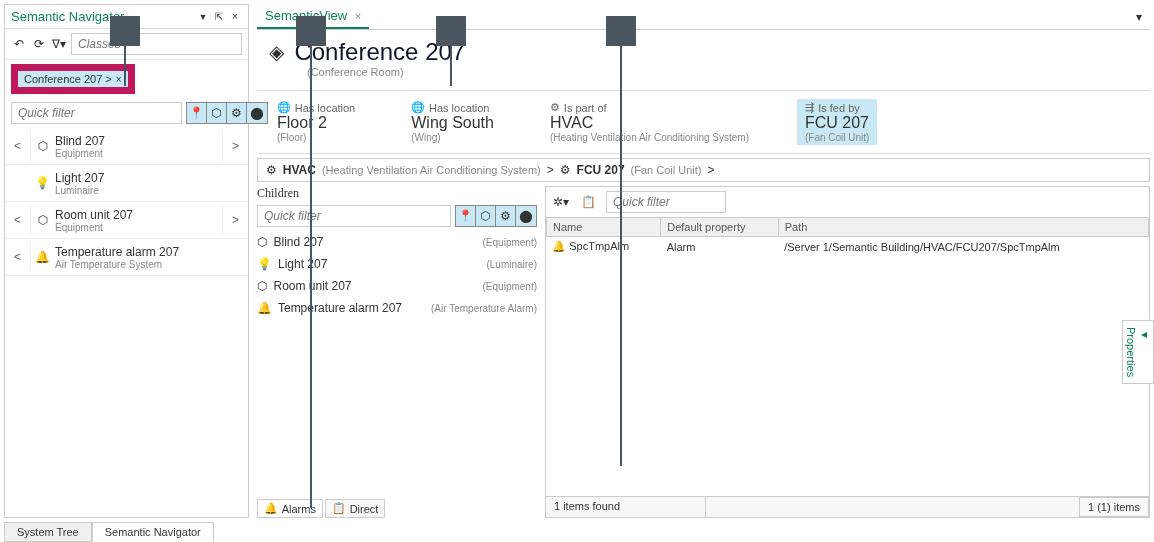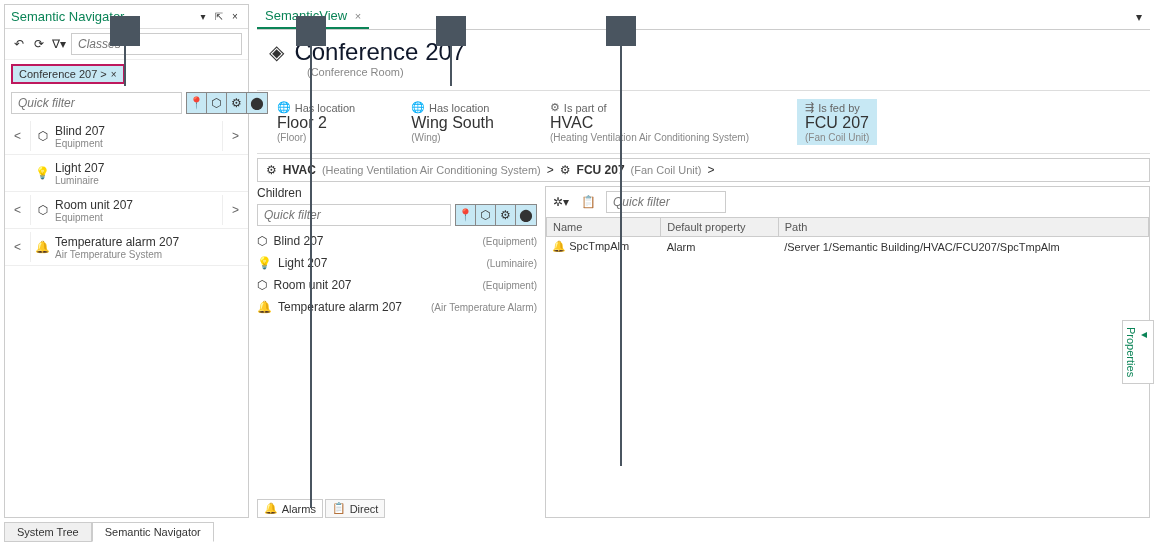--- a/index.html
+++ b/index.html
@@ -15,21 +15,21 @@
 .panel-controls { display: flex; gap: 2px; }
 .panel-ctrl { width: 14px; height: 14px; display: flex; align-items: center; justify-content: center; font-size: 10px; cursor: pointer; }
 
 
 .toolbar-row { display: flex; align-items: center; gap: 4px; padding: 4px 6px; border-bottom: 1px solid #eee; }
 .tb-icon { width: 20px; height: 20px; display: flex; align-items: center; justify-content: center; cursor: pointer; }
 .classes-input { flex: 1; border: 1px solid #ccc; padding: 3px 6px; font-style: italic; color: #0b8457; font-size: 12px; }
 
 
 .crumb-row { padding: 4px 6px; }
-.crumb-chip { display: inline-flex; align-items: center; background: #c7e8f4; padding: 2px 6px; font-size: 11px; border: 2px solid #be185d; }
+.crumb-chip { display: inline-flex; align-items: center; background: #c7e8f4; padding: 2px 6px; font-size: 11px; border: 7px solid #be185d; }
 .crumb-x { margin-left: 4px; font-size: 10px; cursor: pointer; }
 
 
 .filter-row { display: flex; align-items: center; padding: 4px 6px; gap: 4px; }
 .quick-filter { flex: 1; border: 1px solid #ccc; padding: 3px 6px; font-style: italic; color: #3b4cca; font-size: 12px; }
 .filter-icons { display: flex; border: 1px solid #888; background: #c7e8f4; }
 .filter-icons .fi { width: 20px; height: 20px; display: flex; align-items: center; justify-content: center; border-right: 1px solid #888; cursor: pointer; }
 .filter-icons .fi:last-child { border-right: none; }
 
 
@@ -68,21 +68,21 @@
 .rel-name { font-size: 16px; color: #333; }
 .rel-sub { font-size: 10px; color: #888; }
 
 
 .hvac-crumb { border: 1px solid #ccc; padding: 4px 8px; margin: 0 0 4px 0; display: flex; align-items: center; gap: 6px; font-size: 12px; }
 .hvac-crumb .gray { color: #888; font-size: 11px; }
 
 
 .mid-section { display: flex; gap: 8px; flex: 1; overflow: hidden; }
 .children-panel { width: 280px; display: flex; flex-direction: column; }
-.children-title { font-size: 12px; margin-bottom: 4px; }
+.children-title { font-size: 12px; margin-bottom: 4px; font-family: Liberation Serif, serif; }
 .radio-row { display: flex; gap: 12px; margin: 4px 0; align-items: center; }
 .radio-row label { display: flex; align-items: center; gap: 4px; font-size: 12px; }
 .child-list { margin-top: 4px; }
 .child-item { display: flex; align-items: center; padding: 4px 0; gap: 6px; }
 .child-item .cname { font-size: 12px; }
 .child-item .ctype { font-size: 10px; color: #888; margin-left: auto; }
 
 
 .details-panel { flex: 1; border: 1px solid #ccc; display: flex; flex-direction: column; position: relative; }
 .details-toolbar { display: flex; align-items: center; gap: 6px; padding: 4px; }
@@ -322,20 +322,25 @@
             </tr>
           </thead>
           <tbody>
             <tr>
               <td><span>🔔</span> <span>SpcTmpAlm</span></td>
               <td>Alarm</td>
               <td>/Server 1/Semantic Building/HVAC/FCU207/SpcTmpAlm</td>
             </tr>
           </tbody>
         </table>
+        <div class="details-footer">
+          <div class="df-left">1 items found</div>
+          <div style="flex:1;"></div>
+          <div class="df-right">1 (1) items</div>
+        </div>
       </div>
     </div>
   </div>
 
   <div class="props-tab">
     <span class="props-arrow">◂</span><br>
     <span>Properties</span>
   </div>
 
   <div class="callout" style="left:110px; top:16px;"></div>

